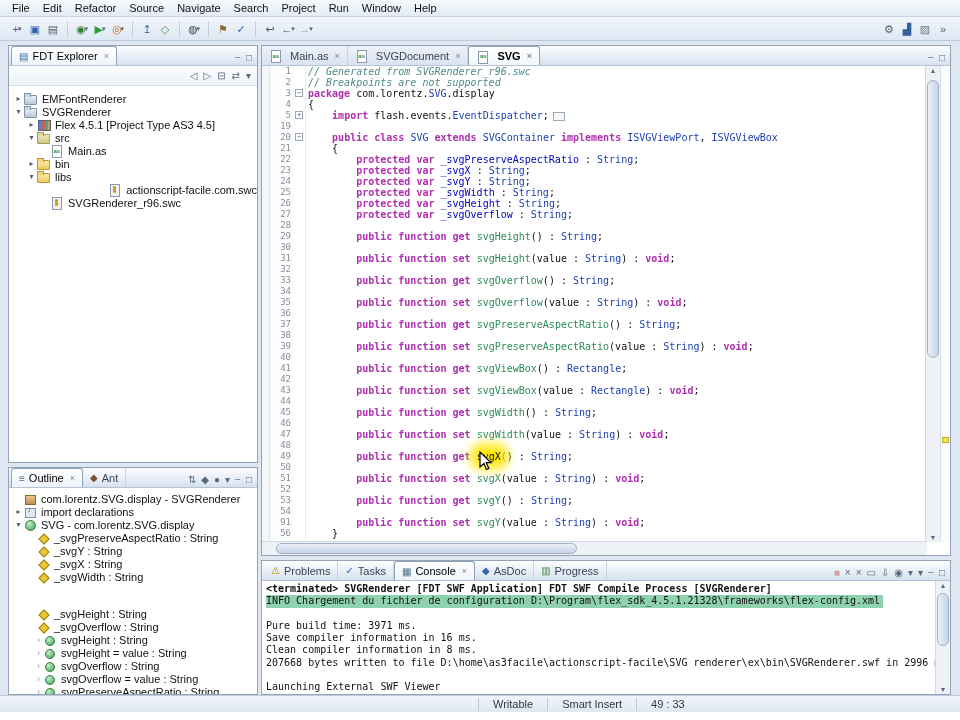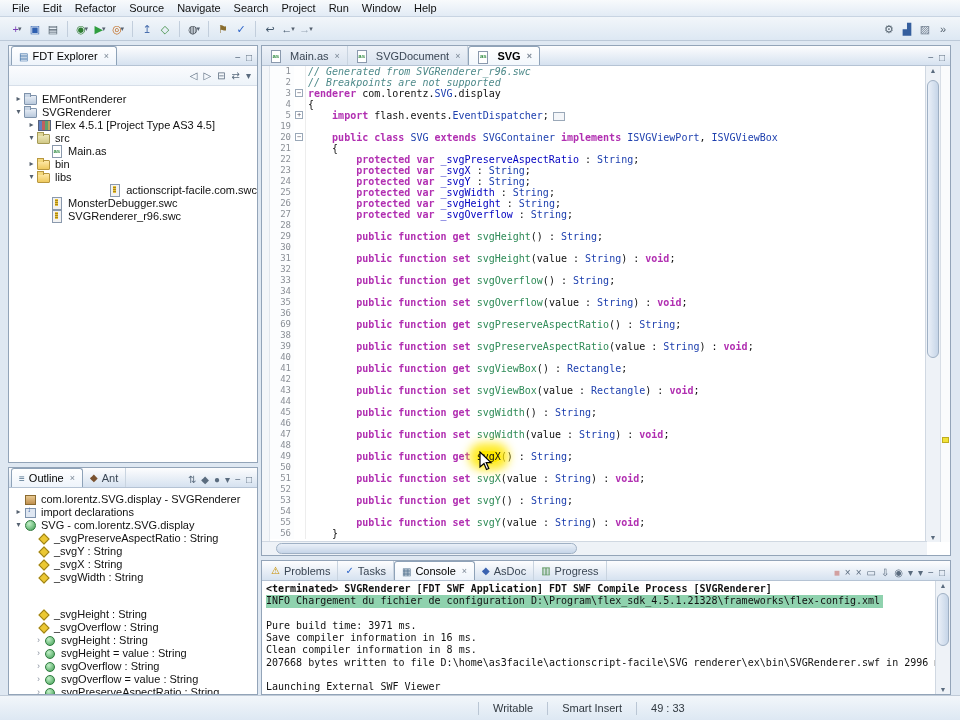--- a/index.html
+++ b/index.html
@@ -122,21 +122,21 @@
   .con-body{position:absolute;left:0;right:14px;top:20px;bottom:0;overflow:hidden;
     font-family:"DejaVu Sans Mono",monospace;font-size:10px;line-height:12.3px;padding:2px 0 0 4px;}
   .con-line{white-space:pre;min-height:12.3px;}
   .con-line.title{font-weight:bold;}
   .con-line.hl{background:var(--console_hl);width:fit-content;padding-right:3px;}
   .con-vscroll{position:absolute;right:0;top:20px;bottom:0;width:14px;background:#eef2f7;
     border-left:1px solid #d0d8e2;font-size:7px;color:#5a6b7e;text-align:center;}
   .cthumb{position:absolute;top:12px;height:45%;left:1px;right:1px;
     background:linear-gradient(90deg,#eaf0f8,#c6d5e8);border:1px solid #9fb0c4;border-radius:6px;}
   
-  .statusbar{position:absolute;left:0;top:695px;width:960px;height:25px;
+  .statusbar{position:absolute;left:0;top:695px;width:960px;height:17px;
     background:linear-gradient(#f2f6fa,#dde8f3);border-top:1px solid #c0cbd8;
     display:flex;align-items:center;color:#30383f;box-sizing:border-box;}
   .sb-msg{width:478px;flex:none;}
   .sb-cell{padding:0 14px;height:13px;display:flex;align-items:center;border-left:1px solid #bac6d4;white-space:nowrap;}
   .sb-fill{flex:1;}
   
   #mouse-cursor{position:absolute;left:479px;top:451px;z-index:60;pointer-events:none;}
 </style>
 </head>
 <body>
@@ -293,25 +293,20 @@
         <span class="tlabel">libs</span>
       </div>
       <div class="trow" style="padding-left: 30px; justify-content: flex-end;">
         <span class="texp"></span>
         <span class="fico swc"></span>
         <span class="tlabel">actionscript-facile.com.swc</span>
       </div>
       <div class="trow" style="padding-left: 30px;">
         <span class="texp"></span>
         <span class="fico swc"></span>
-        <span class="tlabel">MonsterDebugger.swc</span>
-      </div>
-      <div class="trow" style="padding-left: 30px;">
-        <span class="texp"></span>
-        <span class="fico swc"></span>
         <span class="tlabel">SVGRenderer_r96.swc</span>
       </div>
     </div>
 </div>
 
 <div class="panel" id="outline">
   <div class="panel-hdr">
     <div style="display:flex;align-items:flex-end;" id="outline-tabs">
         <div class="vtab active">
           <span class="hico" style="color: rgb(80, 112, 140);">≡</span>
@@ -458,21 +453,21 @@
         <div class="crow">
           <span class="cnum">2</span>
           <span class="cfold"></span>
           <span class="ctext"><span class="tok-cm">// Breakpoints are not supported</span></span>
         </div>
         <div class="crow">
           <span class="cnum">3</span>
           <span class="cfold">
             <span class="fm">−</span>
           </span>
-          <span class="ctext"><span class="tok-kw">renderer</span><span> </span><span>com</span><span>.</span><span>lorentz</span><span>.</span><span class="tok-ty">SVG</span><span>.</span><span>display</span></span>
+          <span class="ctext"><span class="tok-kw">package</span><span> </span><span>com</span><span>.</span><span>lorentz</span><span>.</span><span class="tok-ty">SVG</span><span>.</span><span>display</span></span>
         </div>
         <div class="crow">
           <span class="cnum">4</span>
           <span class="cfold"></span>
           <span class="ctext"><span>{</span></span>
         </div>
         <div class="crow">
           <span class="cnum">5</span>
           <span class="cfold">
             <span class="fm">+</span>
@@ -565,21 +560,21 @@
           <span class="cnum">35</span>
           <span class="cfold"></span>
           <span class="ctext"><span>        </span><span class="tok-kw">public</span><span> </span><span class="tok-kw">function</span><span> </span><span class="tok-kw">set</span><span> </span><span class="tok-fn">svgOverflow</span><span>(</span><span>value</span><span> </span><span>:</span><span> </span><span class="tok-ty">String</span><span>)</span><span> </span><span>:</span><span> </span><span class="tok-kw">void</span><span>;</span></span>
         </div>
         <div class="crow">
           <span class="cnum">36</span>
           <span class="cfold"></span>
           <span class="ctext"></span>
         </div>
         <div class="crow">
-          <span class="cnum">69</span>
+          <span class="cnum">37</span>
           <span class="cfold"></span>
           <span class="ctext"><span>        </span><span class="tok-kw">public</span><span> </span><span class="tok-kw">function</span><span> </span><span class="tok-kw">get</span><span> </span><span class="tok-fn">svgPreserveAspectRatio</span><span>(</span><span>)</span><span> </span><span>:</span><span> </span><span class="tok-ty">String</span><span>;</span></span>
         </div>
         <div class="crow">
           <span class="cnum">38</span>
           <span class="cfold"></span>
           <span class="ctext"></span>
         </div>
         <div class="crow">
           <span class="cnum">39</span>
@@ -655,21 +650,21 @@
           <span class="cnum">53</span>
           <span class="cfold"></span>
           <span class="ctext"><span>        </span><span class="tok-kw">public</span><span> </span><span class="tok-kw">function</span><span> </span><span class="tok-kw">get</span><span> </span><span class="tok-fn">svgY</span><span>(</span><span>)</span><span> </span><span>:</span><span> </span><span class="tok-ty">String</span><span>;</span></span>
         </div>
         <div class="crow">
           <span class="cnum">54</span>
           <span class="cfold"></span>
           <span class="ctext"></span>
         </div>
         <div class="crow">
-          <span class="cnum">55</span>
+          <span class="cnum">91</span>
           <span class="cfold"></span>
           <span class="ctext"><span>        </span><span class="tok-kw">public</span><span> </span><span class="tok-kw">function</span><span> </span><span class="tok-kw">set</span><span> </span><span class="tok-fn">svgY</span><span>(</span><span>value</span><span> </span><span>:</span><span> </span><span class="tok-ty">String</span><span>)</span><span> </span><span>:</span><span> </span><span class="tok-kw">void</span><span>;</span></span>
         </div>
         <div class="crow">
           <span class="cnum">56</span>
           <span class="cfold"></span>
           <span class="ctext"><span>    </span><span>}</span></span>
         </div>
       </div>
     <div class="vscroll">

